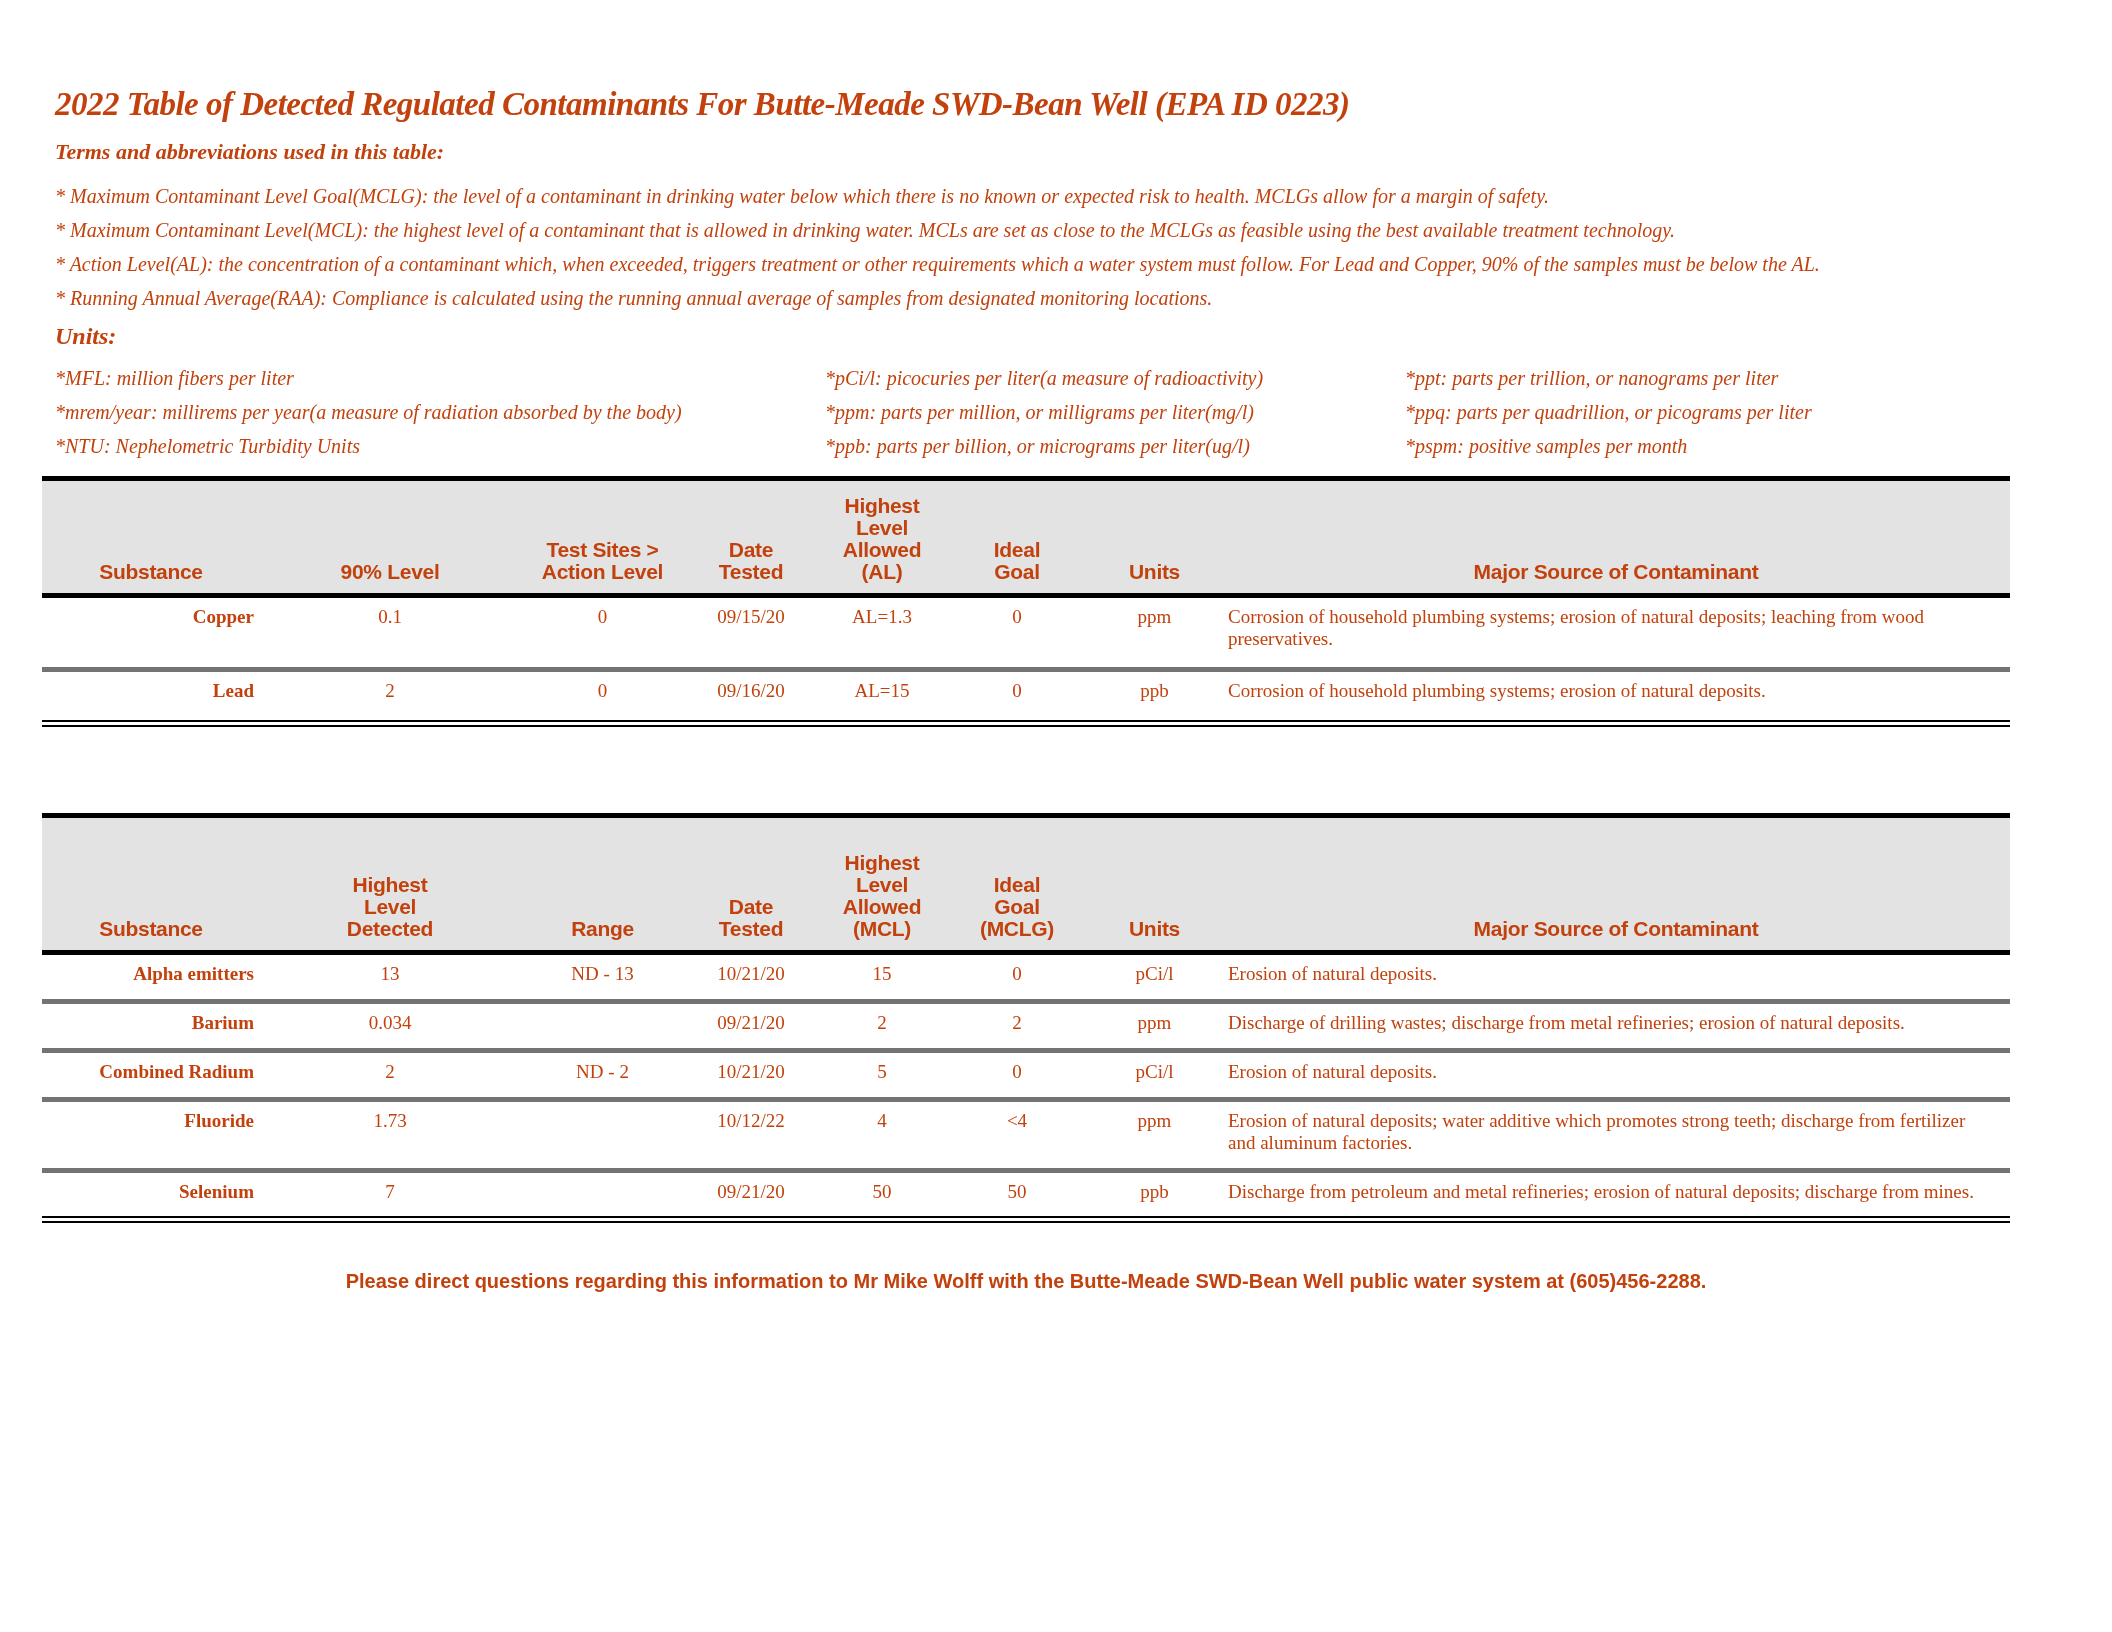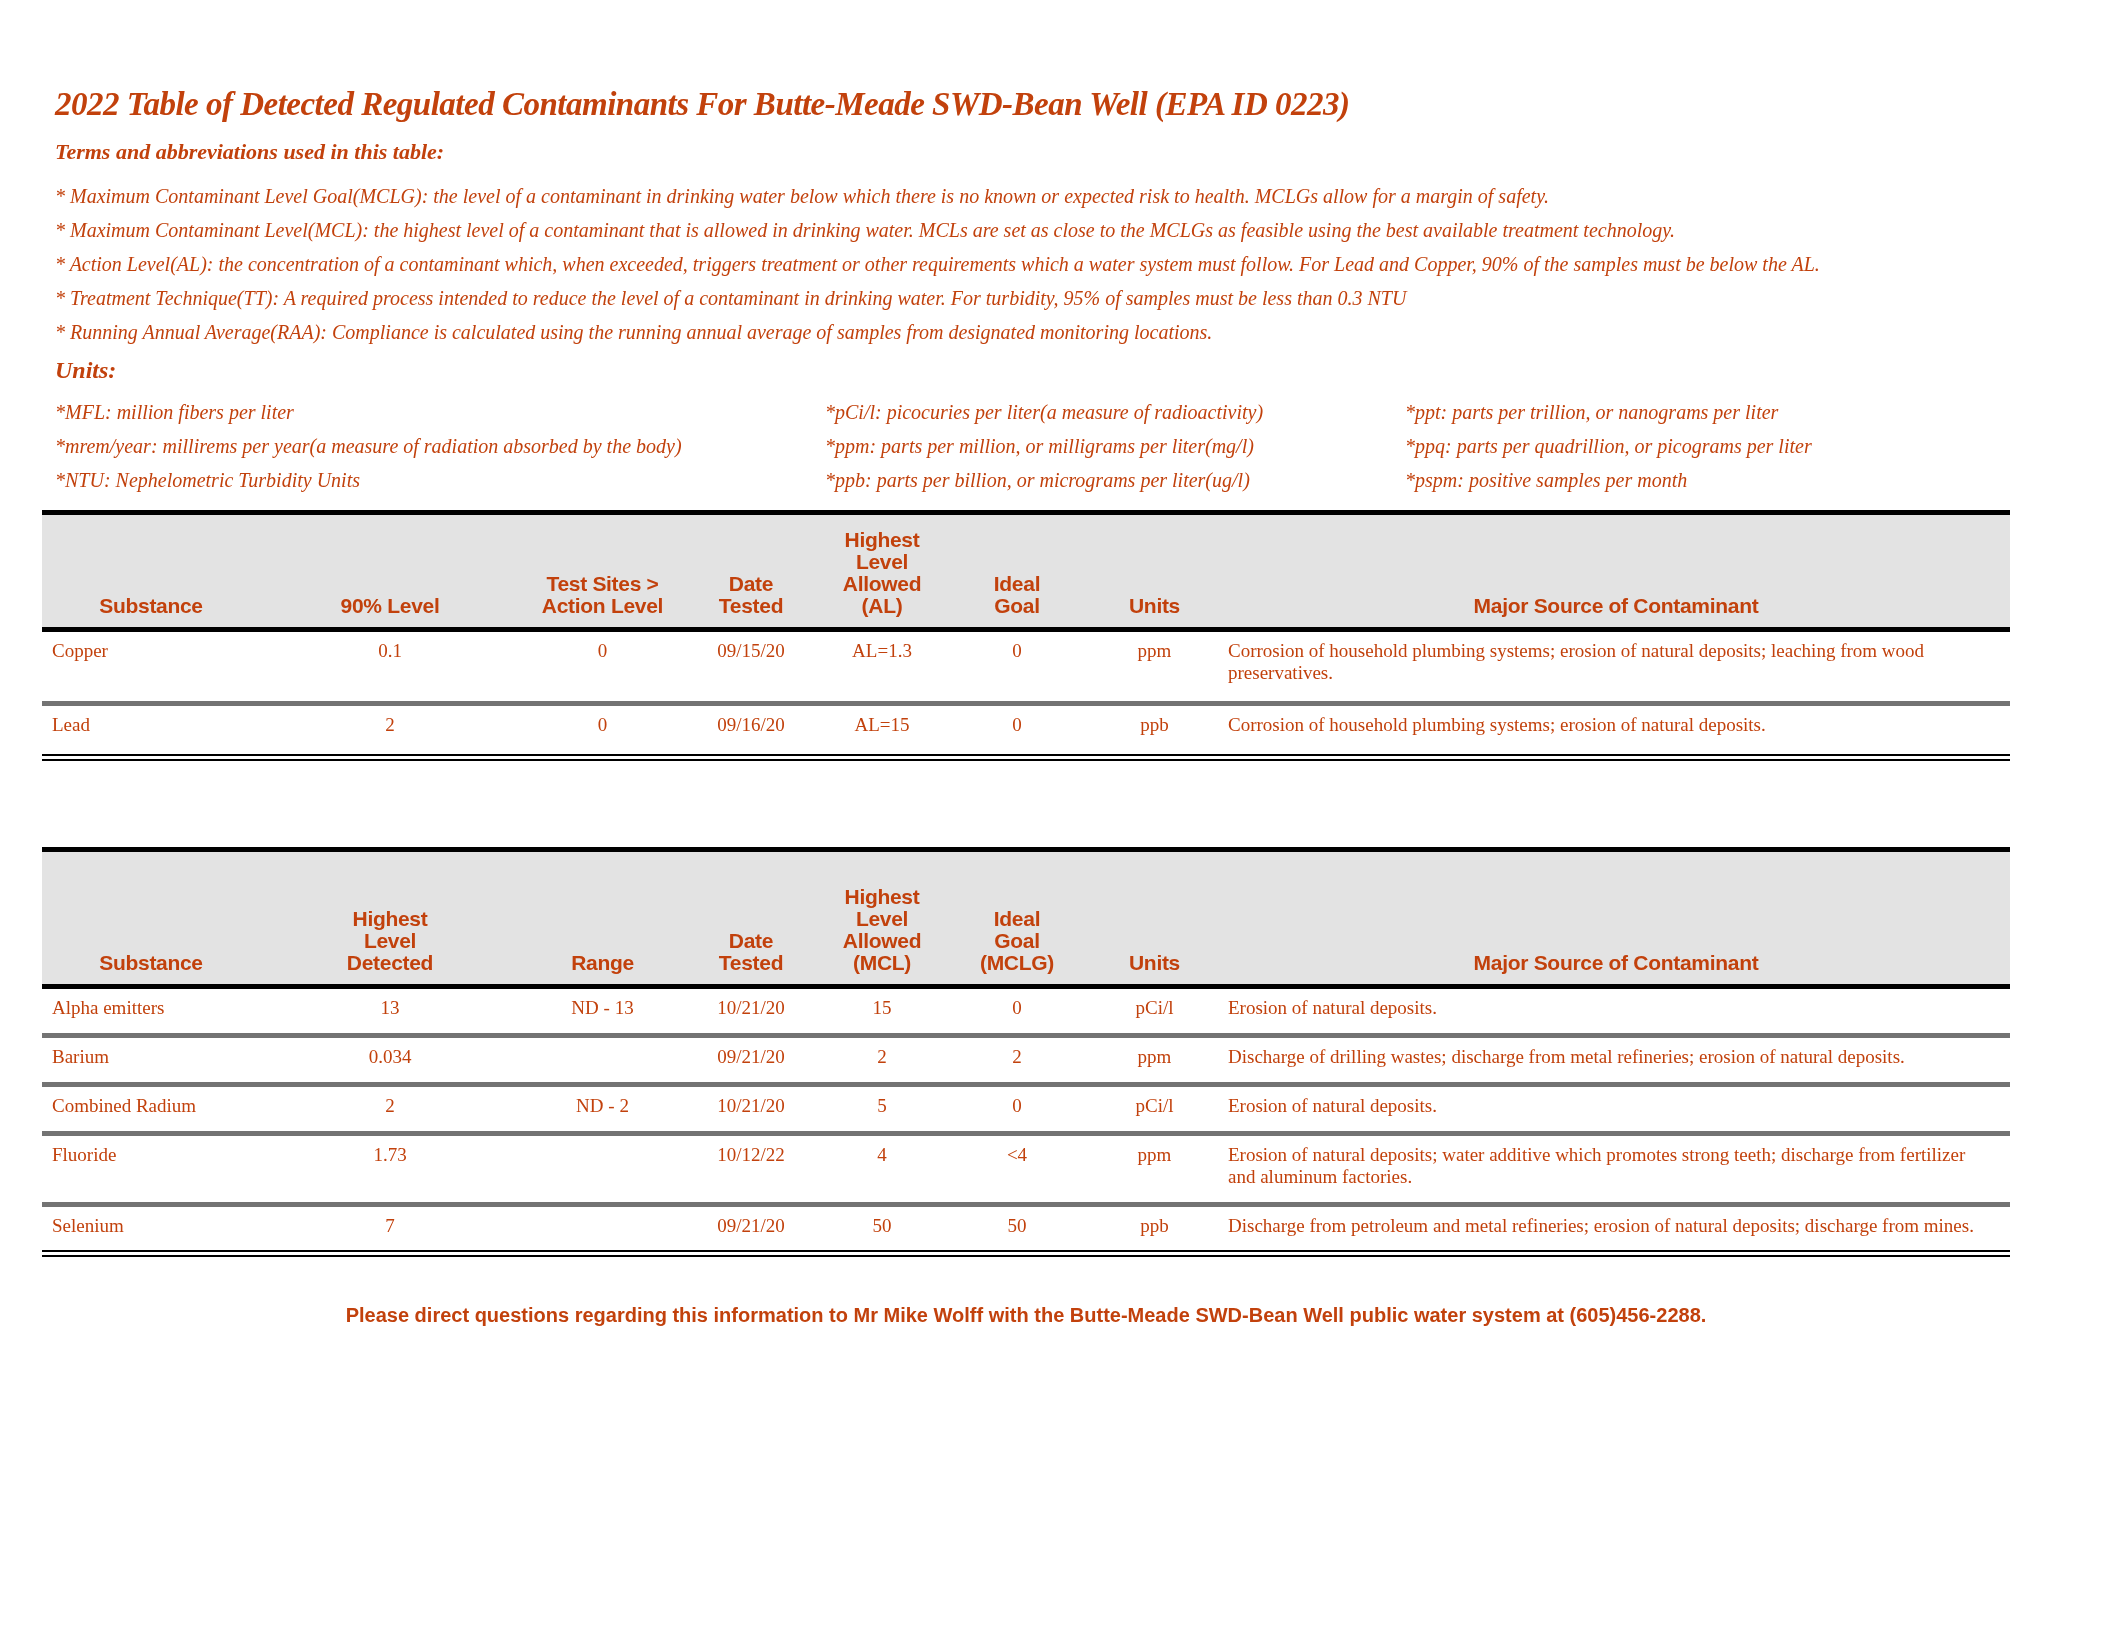--- a/index.html
+++ b/index.html
@@ -81,21 +81,21 @@
   .t tbody tr + tr{border-top:5px solid #737373;}
   .t td{
     font-family:"Liberation Serif",serif;
     font-size:19px;
     line-height:1.15;
     vertical-align:top;
     text-align:center;
     padding:8px 6px 18px 6px;
   }
   .t2 td{padding-bottom:14px;}
-  td.sub{text-align:left;padding-left:10px;}
+  td.sub{text-align:right;padding-left:10px;font-weight:bold;}
   td.src{text-align:left;padding-right:14px;}
   .footer{
     margin:46px 0 0 42px;
     width:1968px;
     text-align:center;
     font-family:"Liberation Sans",sans-serif;
     font-weight:bold;
     font-size:20px;
     line-height:1.2;
   }
@@ -106,21 +106,20 @@
 <div class="page">
 
   <h1 class="title">2022 Table of Detected Regulated Contaminants For Butte-Meade SWD-Bean Well (EPA ID 0223)</h1>
 
   <h2 class="terms-heading">Terms and abbreviations used in this table:</h2>
 
   <div class="defs">
     <p class="def">* Maximum Contaminant Level Goal(MCLG): the level of a contaminant in drinking water below which there is no known or expected risk to health.  MCLGs allow for a margin of safety.</p>
     <p class="def">* Maximum Contaminant Level(MCL): the highest level of a contaminant that is allowed in drinking water.  MCLs are set as close to the MCLGs as feasible using the best available treatment technology.</p>
     <p class="def">* Action Level(AL): the concentration of a contaminant which, when exceeded, triggers treatment or other requirements which a water system must follow.  For Lead and Copper, 90% of the samples must be below the AL.</p>
-    <p class="def">* Treatment Technique(TT): A required process intended to reduce the level of a contaminant in drinking water.  For turbidity, 95% of samples must be less than 0.3 NTU</p>
     <p class="def">* Running Annual Average(RAA): Compliance is calculated using the running annual average of samples from designated monitoring locations.</p>
   </div>
 
   <h2 class="units-heading">Units:</h2>
 
   <div class="units-grid">
     <span>*MFL: million fibers per liter</span>
     <span>*pCi/l: picocuries per liter(a measure of radioactivity)</span>
     <span>*ppt: parts per trillion, or nanograms per liter</span>
     <span>*mrem/year: millirems per year(a measure of radiation absorbed by the body)</span>

